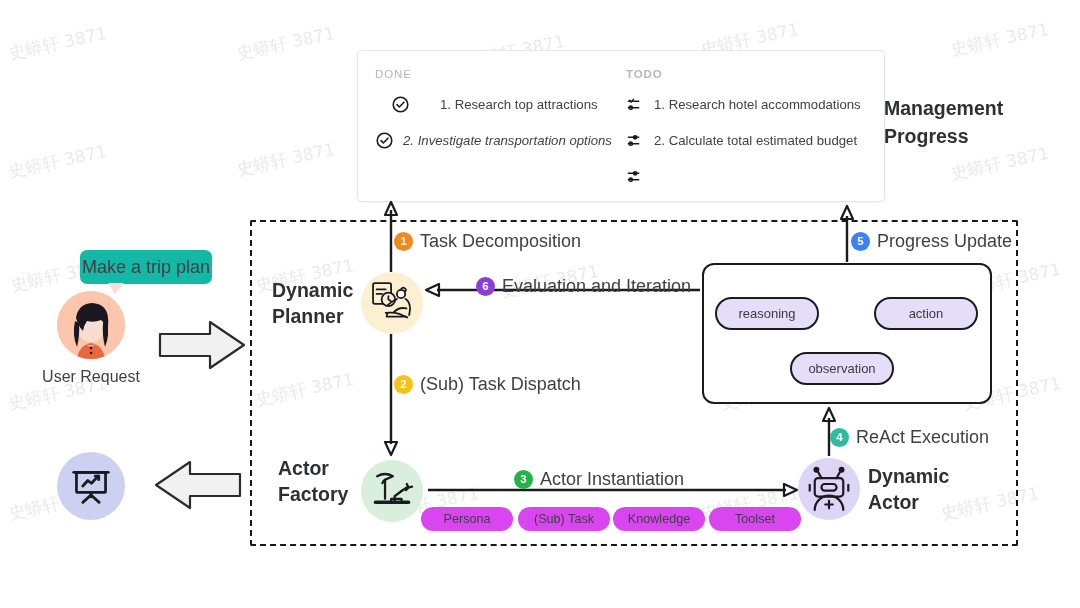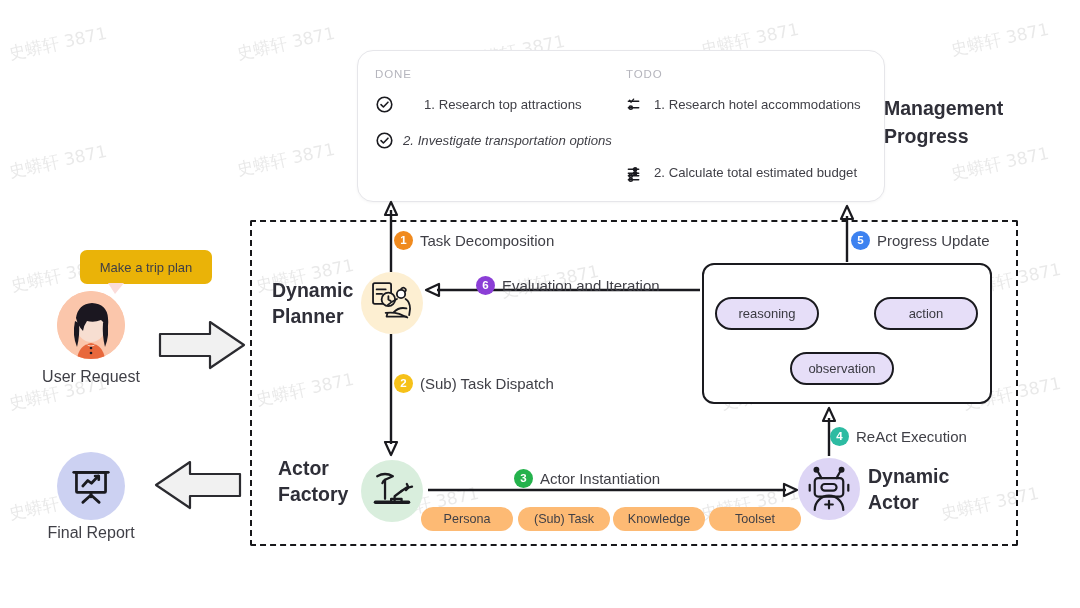--- a/index.html
+++ b/index.html
@@ -27,21 +27,21 @@
     white-space: nowrap;
     user-select: none;
     pointer-events: none;
   }
 
   
   #progress-panel {
     left: 357px; top: 50px; width: 528px; height: 152px;
     background: #ffffff;
     border: 1px solid #e6e6ea;
-    border-radius: 16px;
+    border-radius: 5px;
     box-shadow: 0 1px 3px rgba(0,0,0,0.045);
     box-sizing: border-box;
   }
   .col-head {
     position: absolute;
     font-size: 11.5px;
     letter-spacing: 0.9px;
     color: #b5b5bd;
     font-weight: 400;
   }
@@ -77,24 +77,24 @@
   
   .entity-label {
     position: absolute;
     text-align: center;
     font-size: 16px;
     color: #3f3f46;
     white-space: nowrap;
   }
   #speech-bubble {
     left: 80px; top: 250px; width: 132px; height: 34px;
-    background: #eab308;
+    background: #14b8a6;
     border-radius: 7px;
     display: flex; align-items: center; justify-content: center;
-    font-size: 13px;
+    font-size: 18px;
     color: #3f3f46;
   }
   #speech-bubble:after {
     content: "";
     position: absolute;
     left: 28px; bottom: -10px;
     border-left: 7px solid transparent;
     border-right: 9px solid transparent;
     border-top: 11px solid #fbdcd9;
   }
@@ -146,21 +146,21 @@
     width: 19px; height: 19px;
     border-radius: 50%;
     color: #fff;
     font-size: 11.5px;
     font-weight: 700;
     display: flex; align-items: center; justify-content: center;
     flex: 0 0 auto;
     line-height: 1;
   }
   .step .step-text {
-    font-size: 15px;
+    font-size: 18px;
     color: #3f3f46;
   }
 
   
   #react-box {
     left: 702px; top: 263px; width: 290px; height: 141px;
     border: 2.5px solid #1a1a1f;
     border-radius: 12px;
     background: #ffffff;
     box-sizing: border-box;
@@ -176,21 +176,21 @@
     box-sizing: border-box;
   }
   #node-reasoning  { left: 715px; top: 297px; width: 104px; height: 33px; }
   #node-action     { left: 874px; top: 297px; width: 104px; height: 33px; }
   #node-observation{ left: 790px; top: 352px; width: 104px; height: 33px; }
 
   
   .pill {
     position: absolute;
     height: 24px;
-    background: #fdba74;
+    background: #d946ef;
     border-radius: 12px;
     display: flex; align-items: center; justify-content: center;
     font-size: 12.6px;
     color: #3f3f46;
     white-space: nowrap;
   }
 
   svg { overflow: visible; }
 </style>
 </head>
@@ -217,23 +217,23 @@
   <div class="wm" style="left:255px;top:378px;">史蟒轩 3871</div>
   <div class="wm" style="left:720px;top:382px;">史蟒轩 3871</div>
   <div class="wm" style="left:962px;top:382px;">史蟒轩 3871</div>
   <div class="wm" style="left:8px;  top:492px;">史蟒轩 3871</div>
   <div class="wm" style="left:380px;top:492px;">史蟒轩 3871</div>
   <div class="wm" style="left:700px;top:492px;">史蟒轩 3871</div>
   <div class="wm" style="left:940px;top:492px;">史蟒轩 3871</div>
 
   <div id="progress-panel" class="abs">
     <div class="col-head" style="left:17px; top:17px;">DONE</div>
-    <div class="col-head" style="left:268px; top:17px;">TODO</div>
-
-    <div class="task-row" style="left:17px; top:44px;gap:30px;">
+    <div class="col-head" style="left:268px; top:17px;font-weight:bold;">TODO</div>
+
+    <div class="task-row" style="left:33px; top:44px;gap:30px;">
       <span class="icon">
         <svg viewBox="0 0 24 24" width="19" height="19" fill="none" stroke="#1a1a1f" stroke-width="2">
           <circle cx="12" cy="12" r="9.2"></circle>
             <path d="M7.6 12.2 L10.6 15.2 L16.4 9.1" stroke-linecap="round" stroke-linejoin="round"></path>
         </svg>
       </span>
       <span>1. Research top attractions</span>
     </div>
     <div class="task-row" style="left:17px; top:80px;font-style:italic;">
       <span class="icon">
@@ -249,21 +249,21 @@
       <span class="icon">
         <svg viewBox="0 0 24 24" width="19" height="19" fill="none" stroke="#1a1a1f" stroke-width="1.9" stroke-linecap="round">
           <path d="M3 8 h13"></path>
             <path d="M3 16 h13"></path>
           <path d="M4.5 6.6 L6.4 9 L9.6 5.2" stroke-width="1.7"></path>
           <circle cx="6" cy="16" r="2.1"></circle>
         </svg>
       </span>
       <span>1. Research hotel accommodations</span>
     </div>
-    <div class="task-row" style="left:268px; top:80px;margin-top:32px;">
+    <div class="task-row" style="left:268px; top:80px;">
       <span class="icon">
         <svg viewBox="0 0 24 24" width="19" height="19" fill="none" stroke="#1a1a1f" stroke-width="1.9" stroke-linecap="round">
           <path d="M3 8 h13"></path>
             <path d="M3 16 h13"></path>
           <circle cx="11.5" cy="8" r="2.1" fill="#1a1a1f"></circle>
           <circle cx="6" cy="16" r="2.1"></circle>
         </svg>
       </span>
       <span>2. Calculate total estimated  budget</span>
     </div>
@@ -312,21 +312,20 @@
   <div id="report-circle" class="abs">
     <svg viewBox="0 0 44 44" width="40" height="40" fill="none" stroke="#1a1a1f" stroke-width="3" stroke-linecap="round" stroke-linejoin="round">
       <rect x="6" y="7" width="32" height="22" rx="1"></rect>
       <path d="M3 7 h38"></path>
       <path d="M22 29 v5"></path>
       <path d="M13 40 L22 32 L31 40"></path>
       <path d="M13 22 L18.5 16 L22.5 19 L30 11"></path>
       <path d="M26.5 11 h4 v4"></path>
     </svg>
   </div>
-  <div class="entity-label" style="left:0px; top:524px; width:182px;">Final Report</div>
 
   <svg class="block-arrow" style="left:152px; top:458px;" width="90" height="54">
     <path d="M88 16 L38 16 L38 4 L4 27 L38 50 L38 38 L88 38 Z" fill="#f1f1f1" stroke="#2b2b30" stroke-width="2.2" stroke-linejoin="round"></path>
   </svg>
 
   <svg class="abs" style="left:0; top:0;" width="1080" height="608">
 
     <path d="M391 272 L391 210" stroke="#1a1a1f" stroke-width="2.4" fill="none"></path>
     <path d="M391 202 L385 215 L397 215 Z" fill="none" stroke="#1a1a1f" stroke-width="2.2" stroke-linejoin="round"></path>
 

